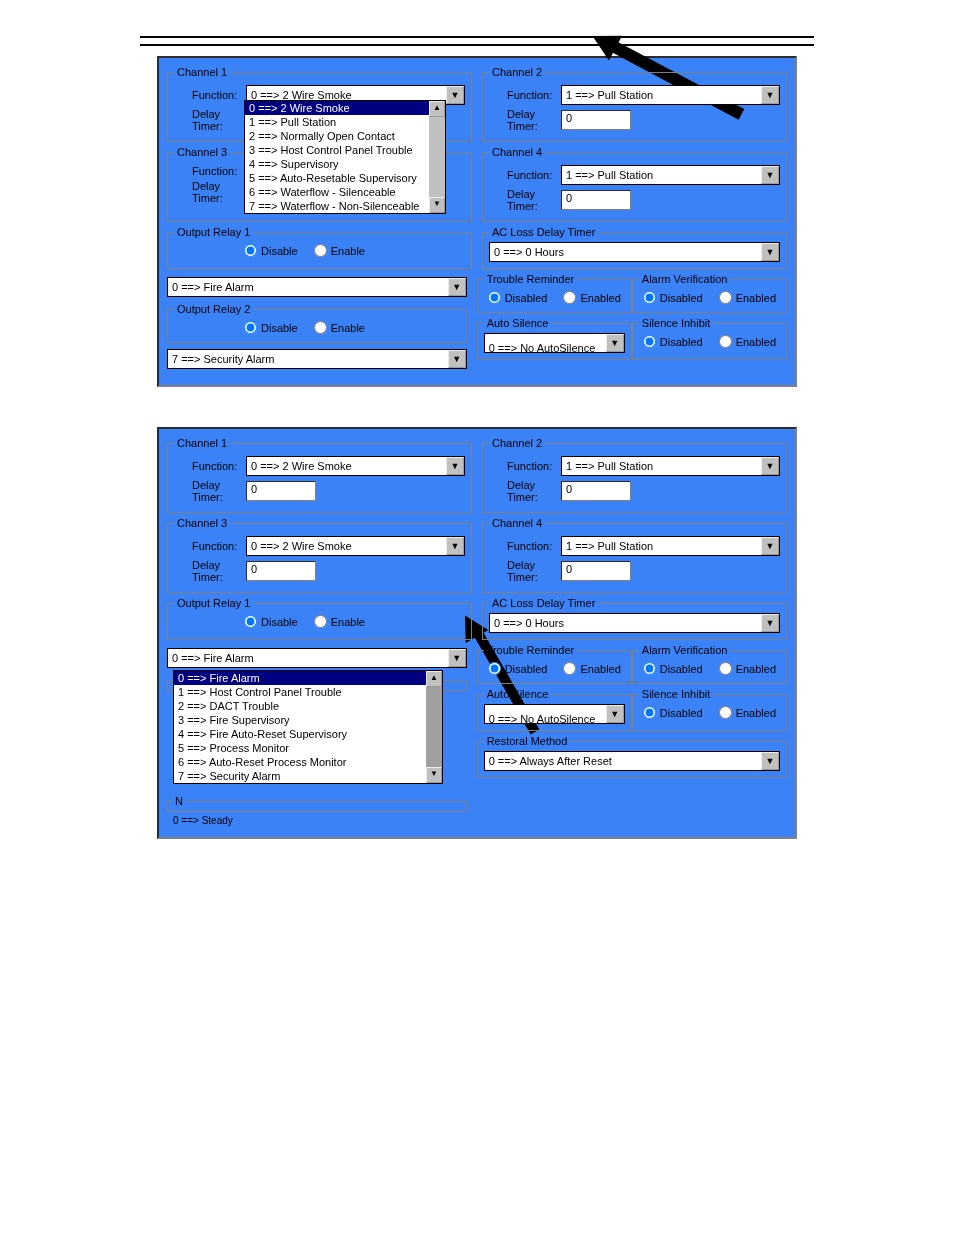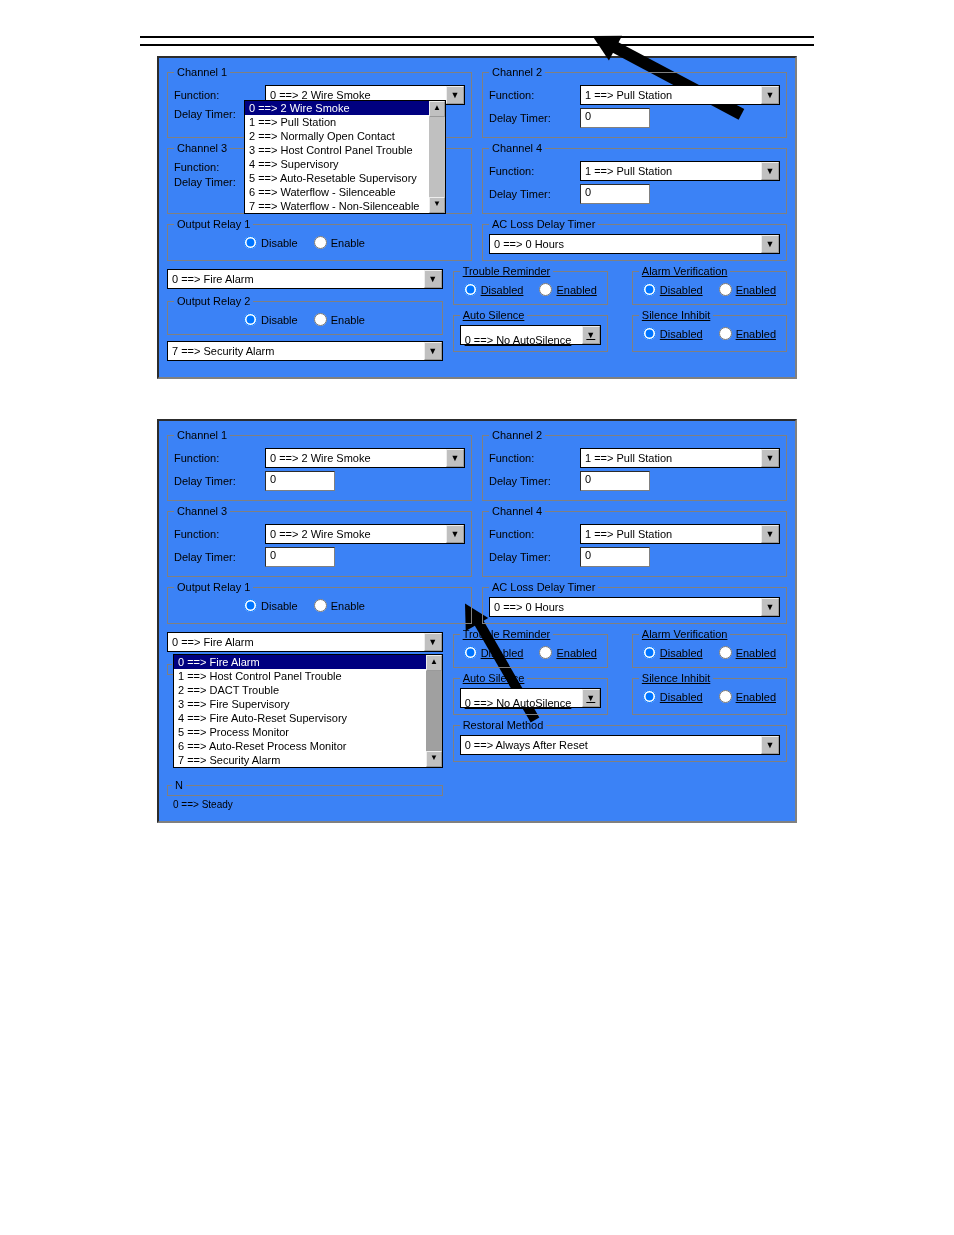--- a/index.html
+++ b/index.html
@@ -42,21 +42,22 @@
   legend {
     padding: 0 3px;
     font-size: 11px;
   }
   .field {
     display: flex;
     align-items: center;
     margin: 3px 0;
   }
   .label {
-    width: 91px;
+    width: 54px;
+    margin-left: 18px;
   }
   .combo {
     display: flex;
     align-items: center;
     flex: 1;
     border: 1px solid #000;
     background: #fff;
     height: 18px;
     min-width: 0;
   }
@@ -191,21 +192,21 @@
   }
   .arrow2 .head {
     position: absolute;
     left: -16px; top: -10px;
     border-top: 13px solid transparent;
     border-bottom: 13px solid transparent;
     border-right: 24px solid #000;
     transform: rotate(60deg);
   }
   .arrow2wrap { position: relative; }
-  .twocol { display:flex; gap:24px;text-decoration:underline; }
+  .twocol { display:flex; gap:0; }
   .nowrap { white-space: nowrap; overflow: hidden; margin-top: 10px; }
 </style>
 </head>
 <body>
 
 <div class="page">
   <hr class="hr">
   <hr class="hr">
 
   <div class="panel">

